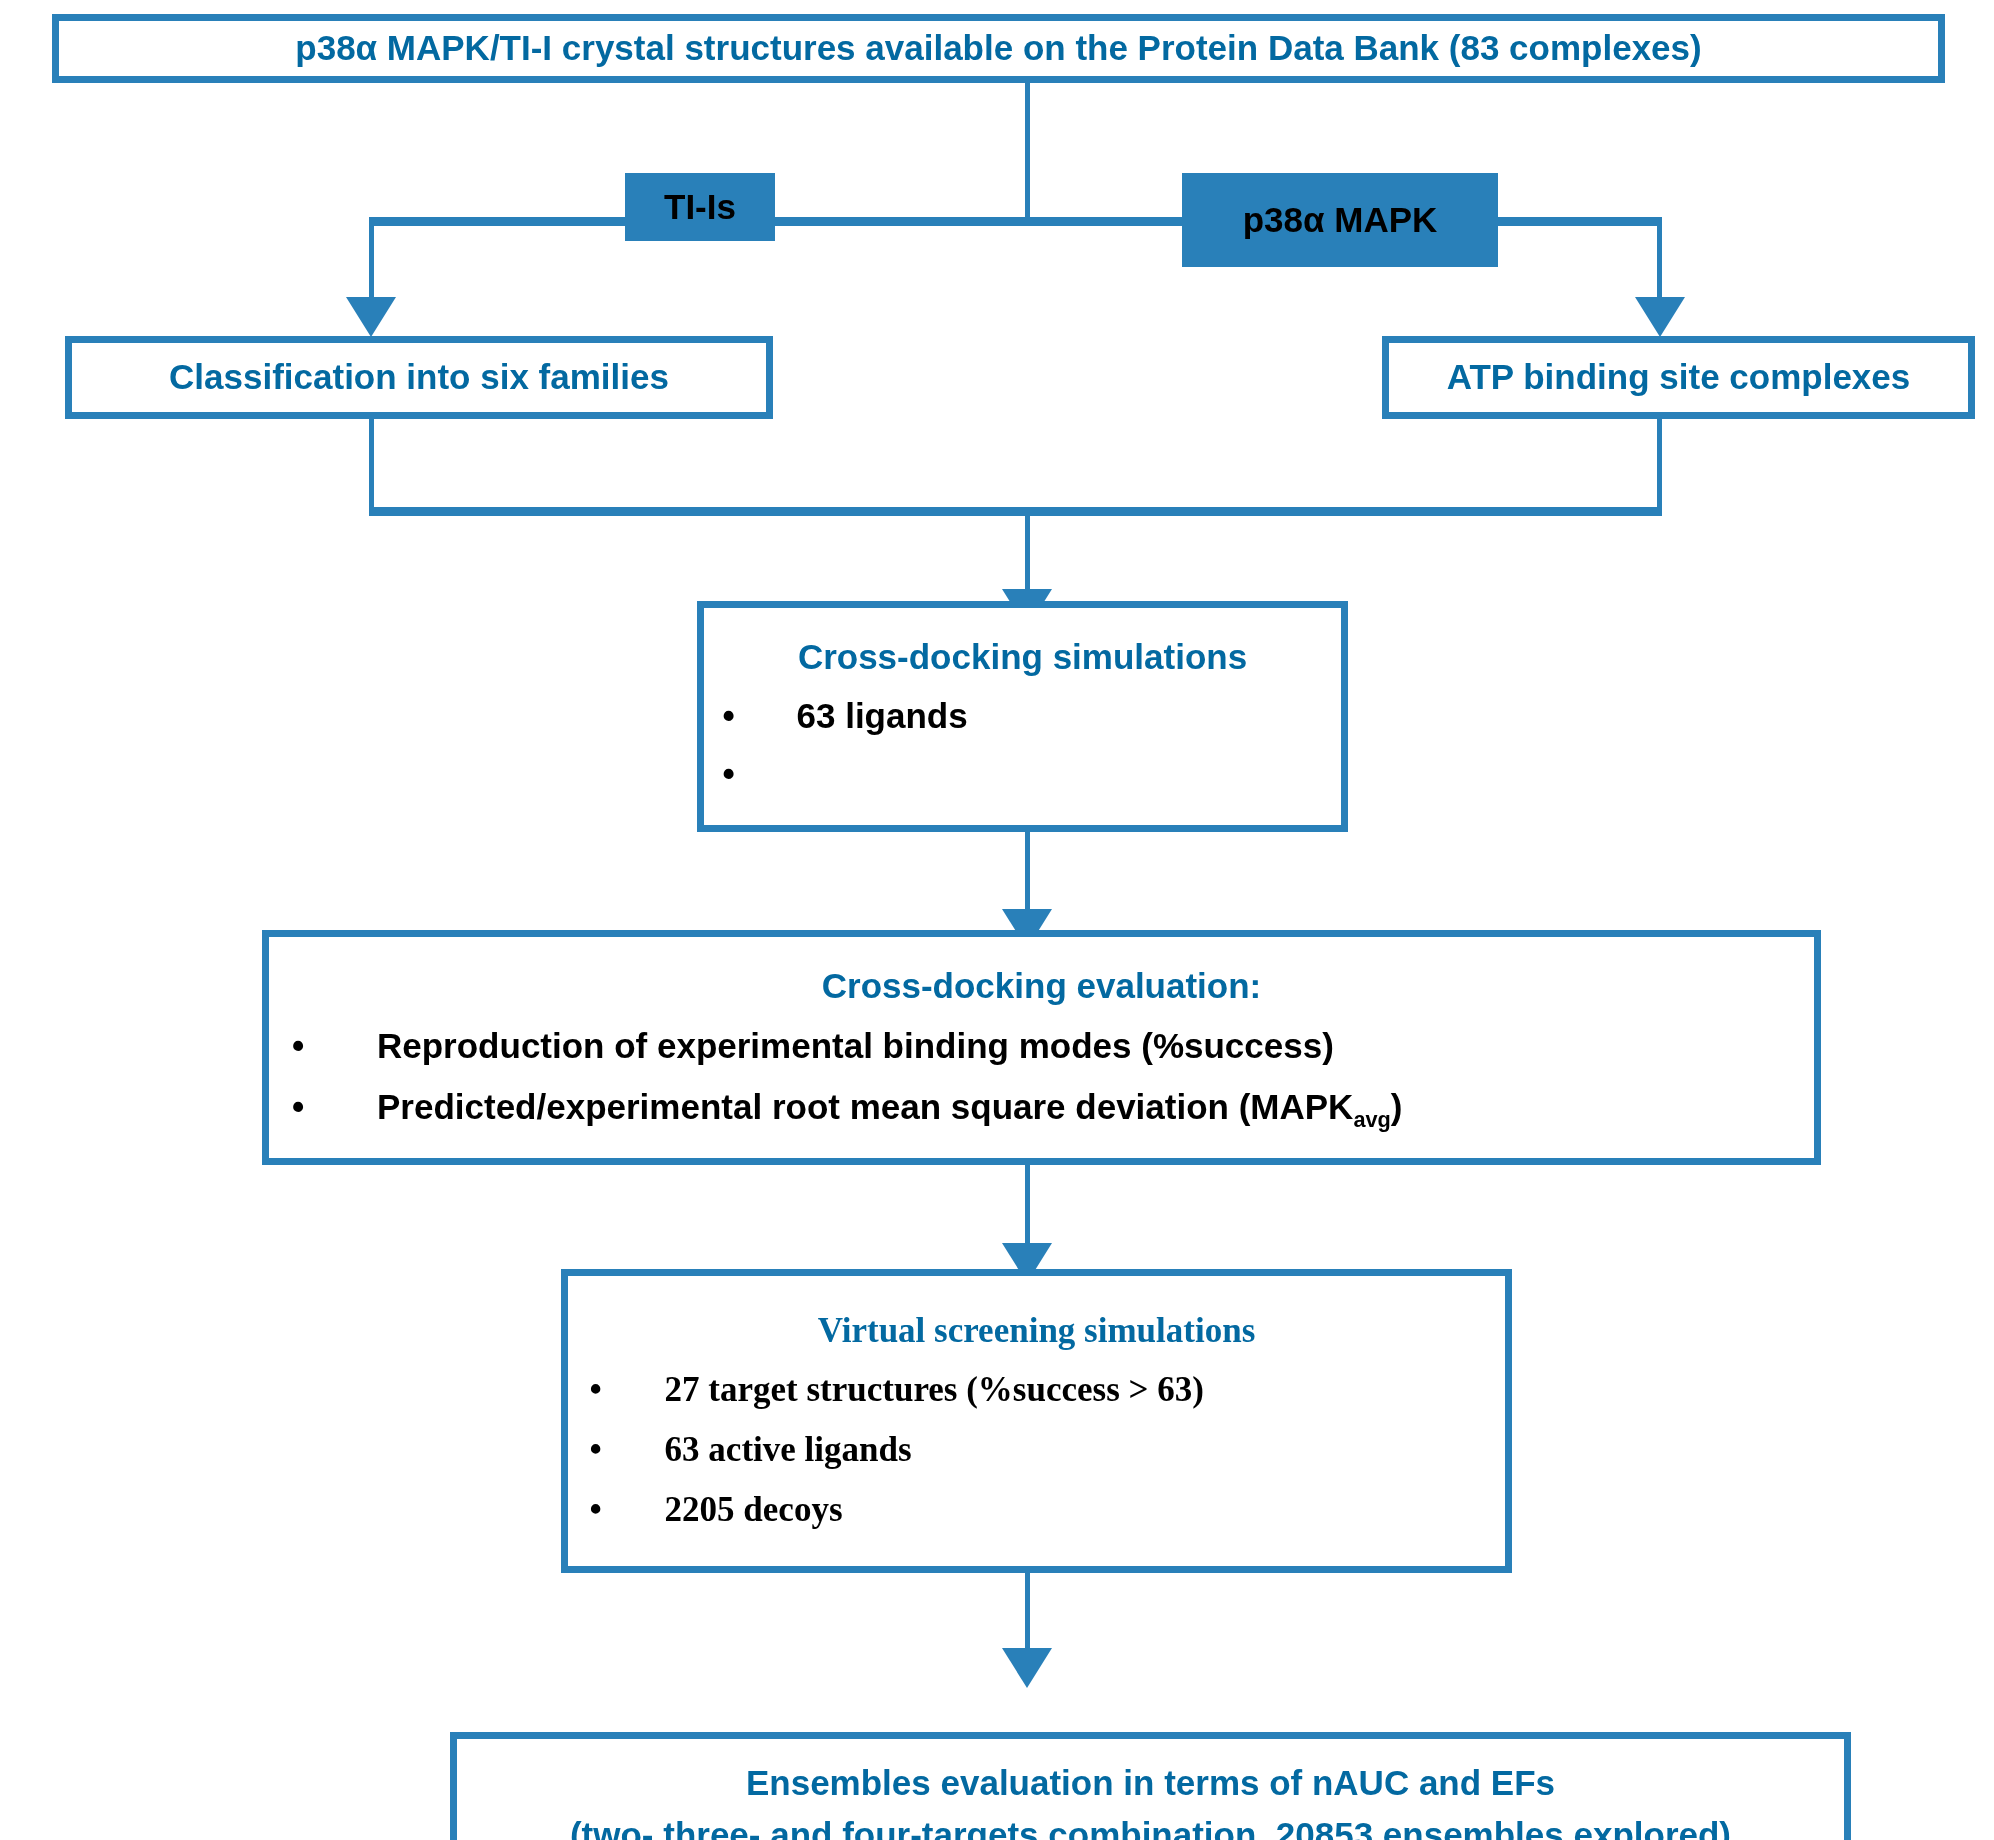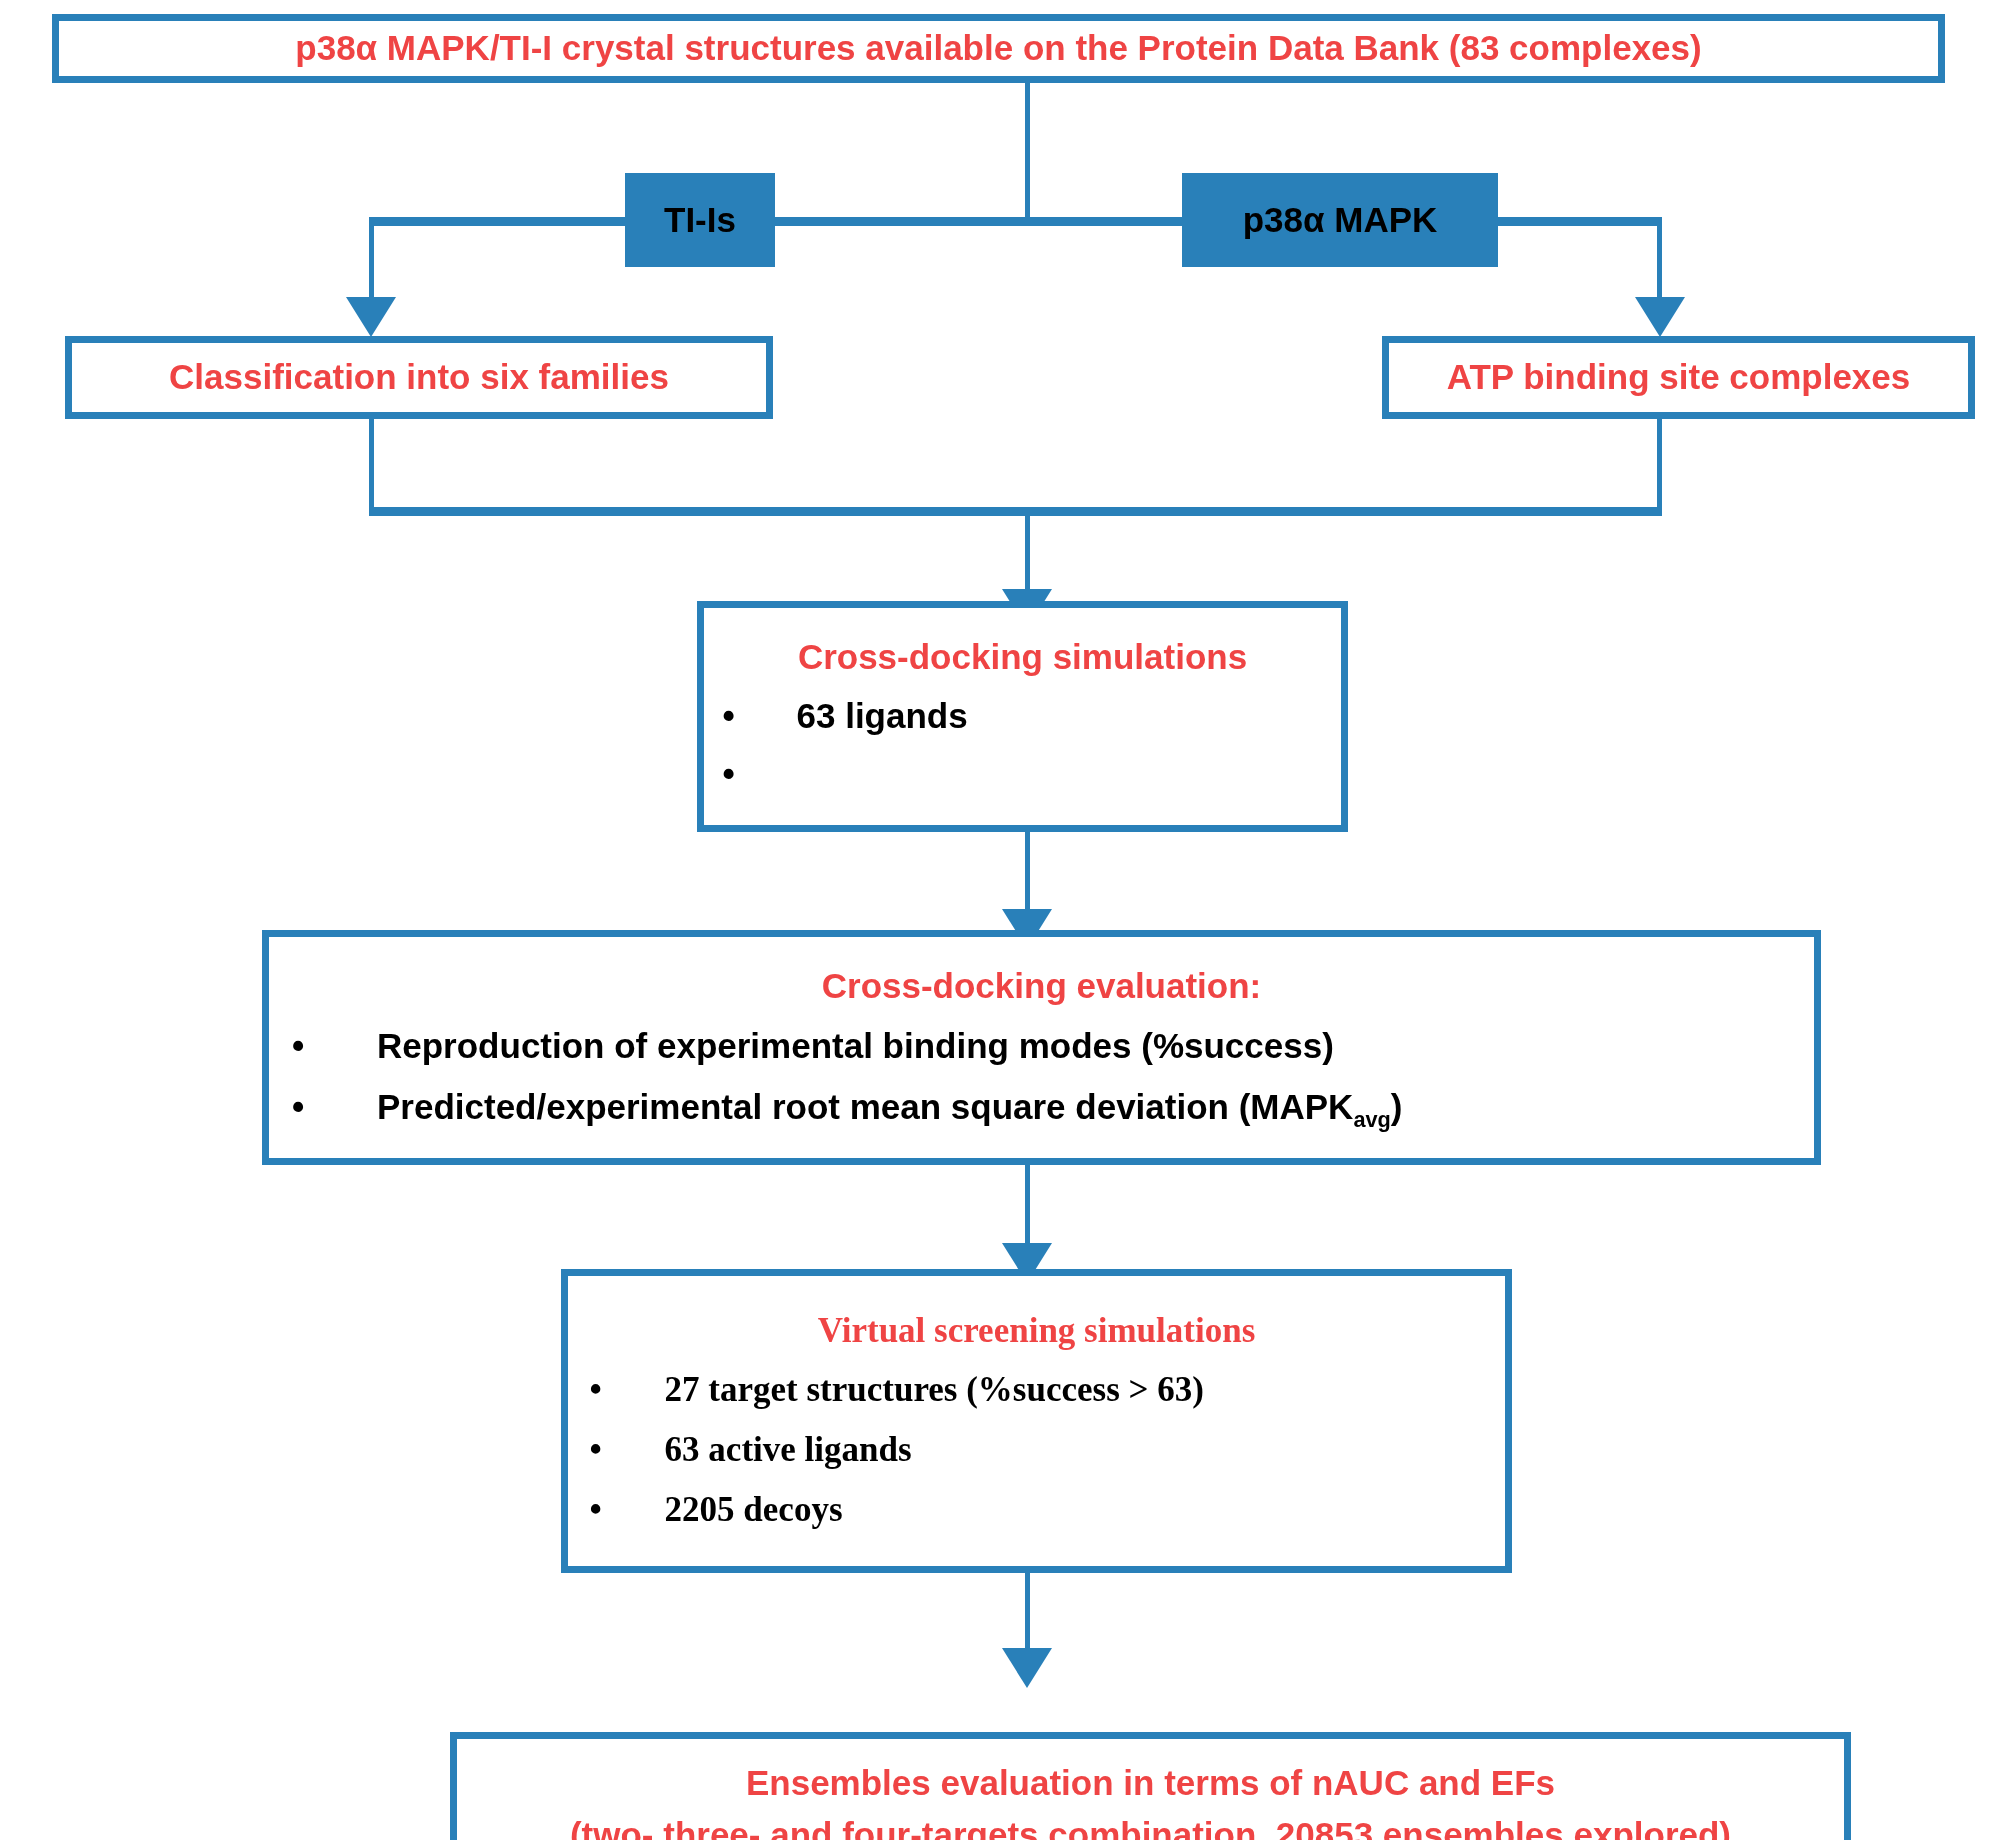--- a/index.html
+++ b/index.html
@@ -10,21 +10,21 @@
     position:absolute;
     box-sizing:border-box;
     border:7px solid #2980B9;
     background:#ffffff;
     display:flex;
     flex-direction:column;
     justify-content:center;
   }
   .box .title{
     font-weight:bold;
-    color:#ef4444;
+    color:#0369a1;
     text-align:center;
     line-height:1.15;
   }
   .box.single{align-items:center;}
   .box.single .title{width:100%;}
 
   .bullets{list-style:none;margin:0;padding:0;}
   .bullets li{
     display:flex;
     align-items:flex-start;
@@ -75,21 +75,21 @@
   <div class="vline" style="left:1025px;top:83px;width:5.4px;height:139px;"></div>
 
   <div class="hline" style="left:373px;top:217px;width:1288px;height:9.2px;"></div>
 
   <div class="vline" style="left:369px;top:217px;width:5.4px;height:86px;"></div>
   <div class="arrowhead" style="left:346px;top:297px;"></div>
 
   <div class="vline" style="left:1657px;top:217px;width:5.4px;height:86px;"></div>
   <div class="arrowhead" style="left:1635px;top:297px;"></div>
 
-  <div class="tag" style="left:625px;top:173px;width:150px;height:94px;font-size:35px;">TI-Is</div>
+  <div class="tag" style="left:625px;top:173px;width:150px;height:68px;font-size:35px;">TI-Is</div>
 
   <div class="tag" style="left:1182px;top:173px;width:316px;height:94px;font-size:35px;">p38α MAPK</div>
 
   <div class="box single" style="left:19px;top:336px;width:708px;height:83px;margin-left:46px;">
     <div class="title" style="font-size:35px;">Classification into six families</div>
   </div>
 
   <div class="box single" style="left:1382px;top:336px;width:593px;height:83px;">
     <div class="title" style="font-size:35px;">ATP binding site complexes</div>
   </div>

